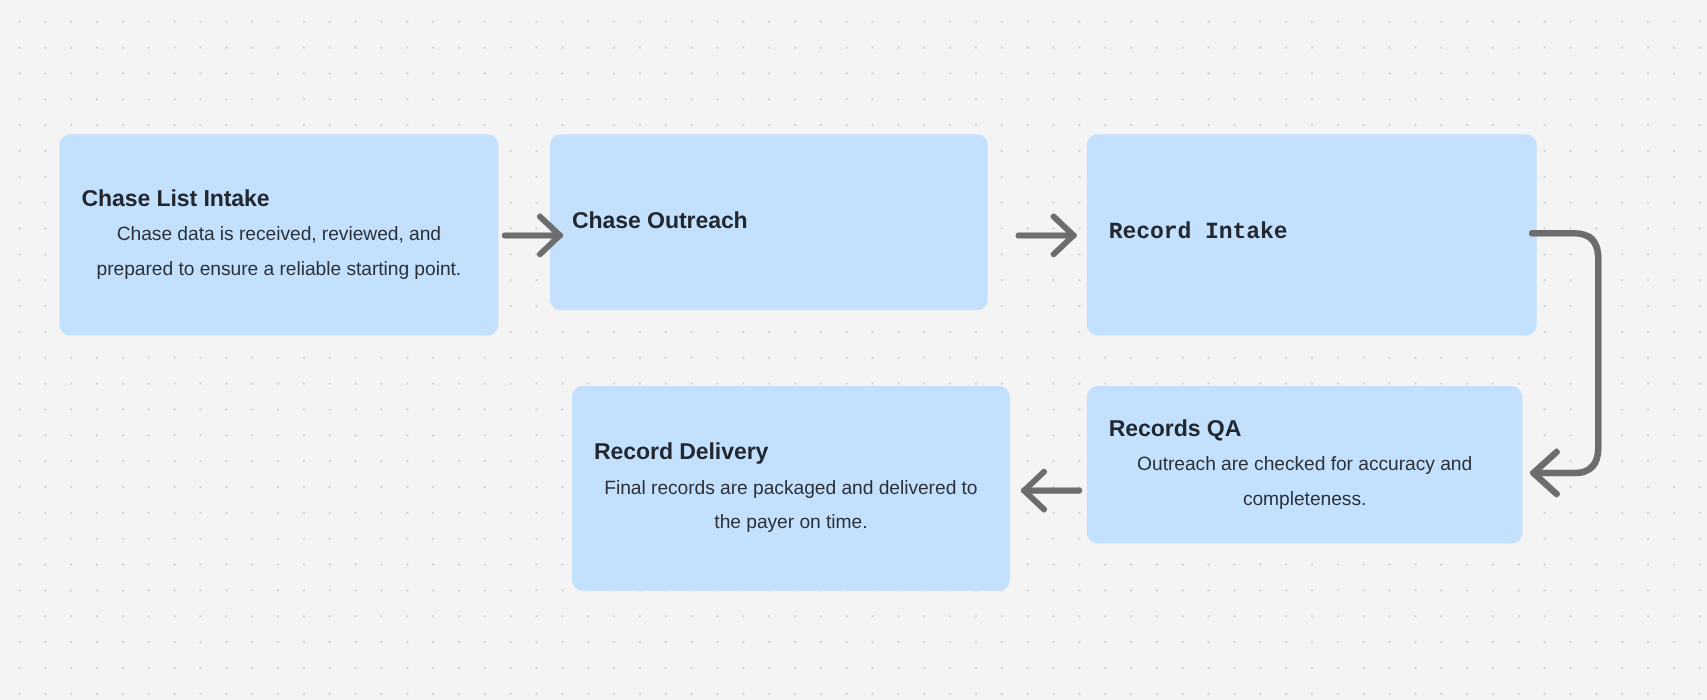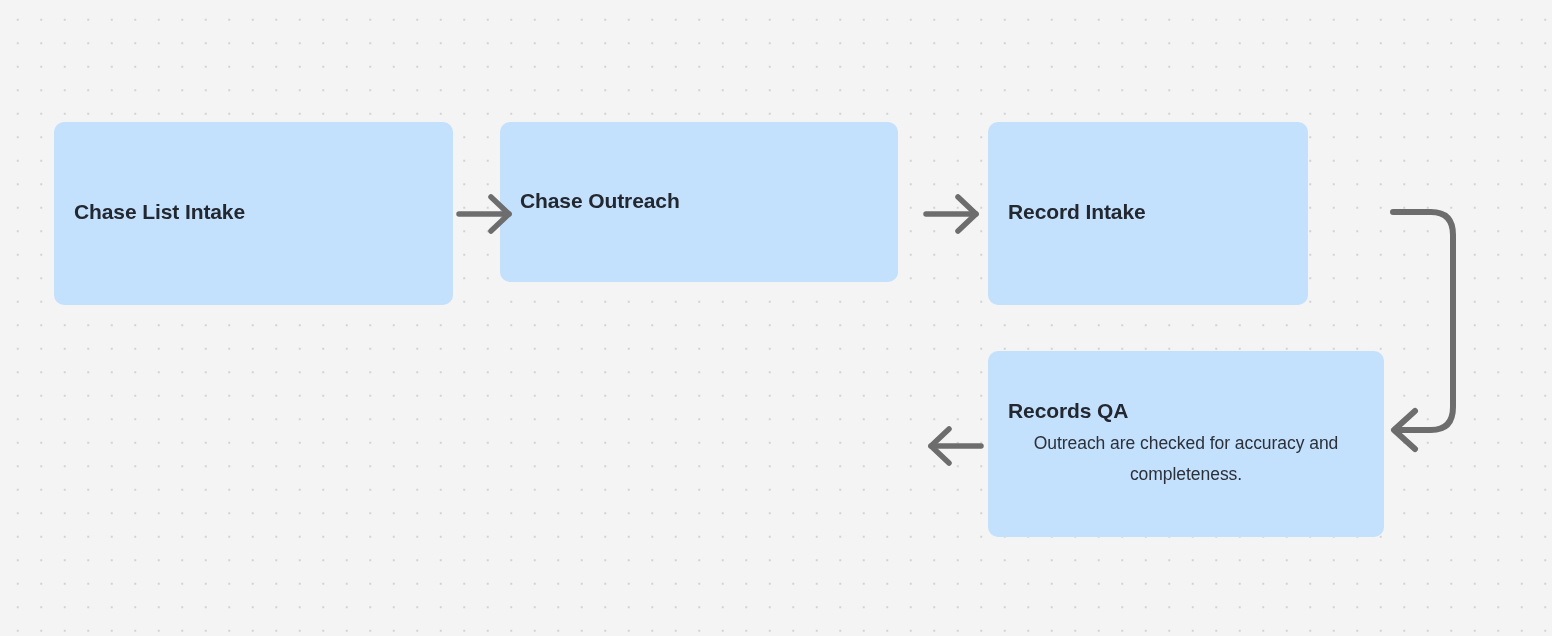--- a/index.html
+++ b/index.html
@@ -52,23 +52,23 @@
     font-weight: 400;
     color: #2b3039;
     line-height: 1.80;
     letter-spacing: -0.05px;
     max-width: 100%;
   }
 
   
   #node-chase-list-intake { left: 54px;  top: 122px; width: 399px; height: 183px; }
   #node-chase-outreach    { left: 500px; top: 122px; width: 398px; height: 160px; }
-  #node-record-intake     { left: 988px; top: 122px; width: 320px; height: 183px; }
+  #node-record-intake     { left: 988px; top: 122px; width: 409px; height: 183px; font-family: Liberation Mono, monospace; }
   #node-record-delivery   { left: 520px; top: 351px; width: 398px; height: 186px; }
-  #node-records-qa        { left: 988px; top: 351px; width: 396px; height: 186px; }
+  #node-records-qa        { left: 988px; top: 351px; width: 396px; height: 143px; }
 
   .connector {
     position: absolute;
     overflow: visible;
     pointer-events: none;
   }
   #conn-1 { left: 453px;  top: 186px; width: 68px;  height: 56px; }
   #conn-2 { left: 918px;  top: 186px; width: 71px;  height: 56px; }
   #conn-3 { left: 1384px; top: 195px; width: 100px; height: 275px; }
   #conn-4 { left: 918px;  top: 418px; width: 71px;  height: 56px; }
@@ -88,30 +88,35 @@
     stroke-linejoin: round;
   }
 </style>
 </head>
 <body>
 
 <div id="canvas">
 
   <div class="node" id="node-chase-list-intake">
     <div class="node-title">Chase List Intake</div>
+    <div class="node-desc">Chase data is received, reviewed, and prepared to ensure a reliable starting point.</div>
   </div>
 
   <div class="node" id="node-chase-outreach">
     <div class="node-title">Chase Outreach</div>
   </div>
 
   <div class="node" id="node-record-intake">
     <div class="node-title">Record Intake</div>
   </div>
 
+  <div class="node" id="node-record-delivery">
+    <div class="node-title">Record Delivery</div>
+    <div class="node-desc">Final records are packaged and delivered to the payer on time.</div>
+  </div>
 
   <div class="node" id="node-records-qa">
     <div class="node-title">Records QA</div>
     <div class="node-desc">Outreach are checked for accuracy and completeness.</div>
   </div>
 
   <svg class="connector" id="conn-1" viewBox="0 0 68 56" width="68" height="56">
     <path class="arrow-stroke" d="M 6 28 L 56 28"></path>
     <path class="arrow-stroke" d="M 38 11 L 56 28 L 38 45"></path>
   </svg>

